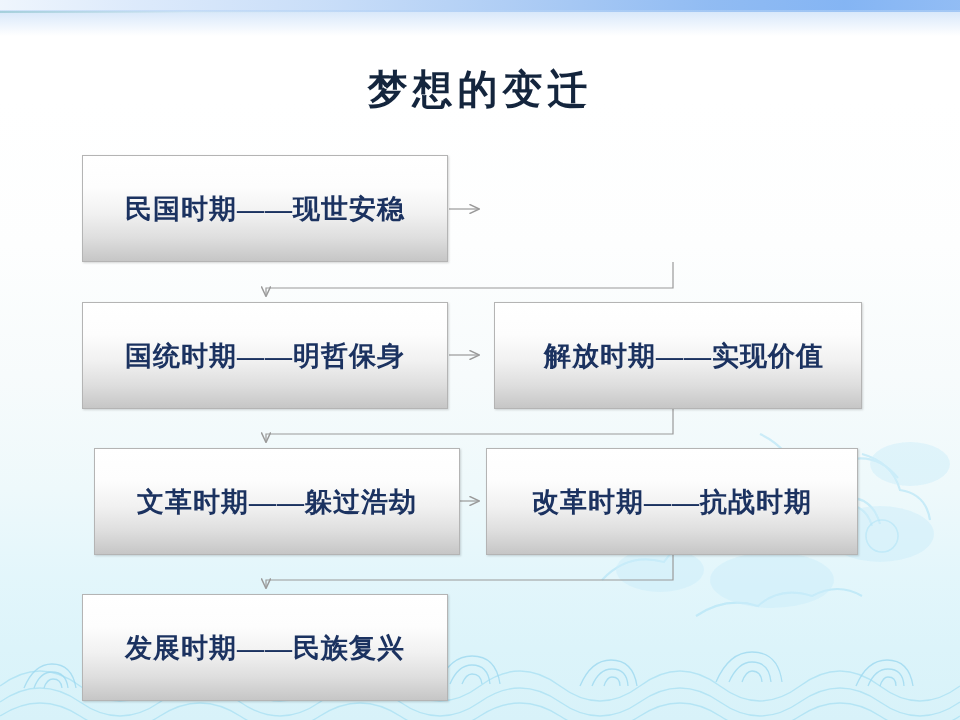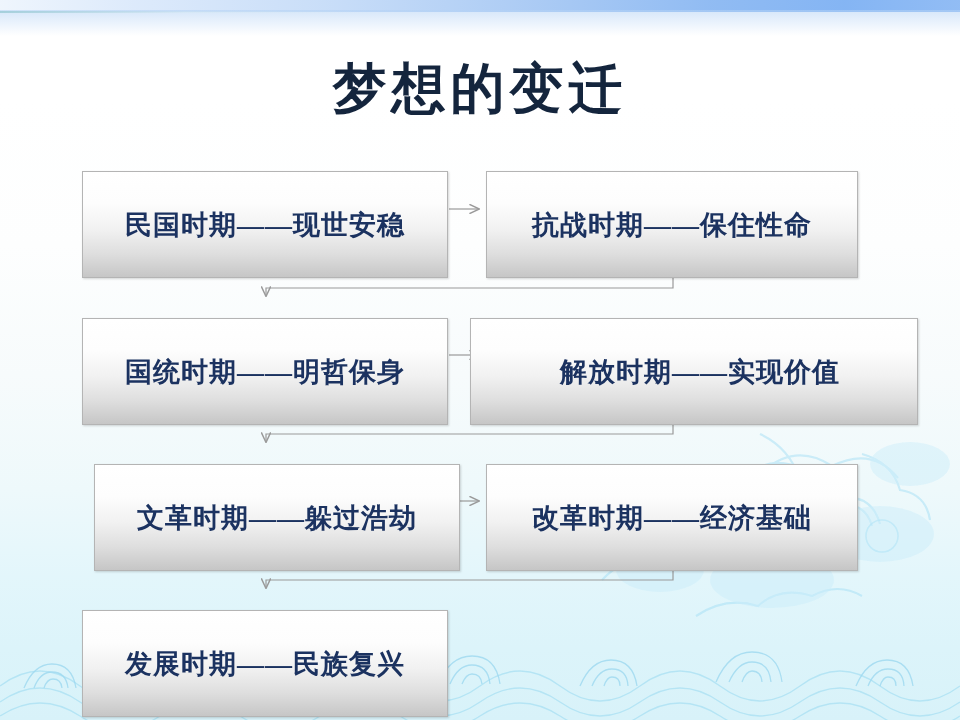--- a/index.html
+++ b/index.html
@@ -67,45 +67,44 @@
     pointer-events: none;
   }
 
   
   .title {
     position: absolute;
     left: 0;
     top: 58px;
     width: 960px;
     text-align: center;
-    font-size: 54px;
+    font-size: 40px;
     line-height: 62px;
     font-weight: bold;
     letter-spacing: 5px;
     color: #14253d;
-    font-family: Liberation Serif, serif;
+    font-family: Liberation Sans, sans-serif;
     text-shadow: 0 1px 0 rgba(255,255,255,.6);
   }
 
   
   .box {
     position: absolute;
     box-sizing: border-box;
     border: 1px solid #b4b4b4;
     background: linear-gradient(to bottom,
         #ffffff 0%,
         #fdfdfd 30%,
         #f1f1f1 55%,
         #dedede 78%,
         #c6c6c6 100%);
     box-shadow: 1px 1px 2px rgba(0,0,0,.16);
     display: flex;
     align-items: center;
     justify-content: center;
-    margin-top: 16px;
   }
   .box-label {
     font-size: 27px;
     line-height: 34px;
     font-weight: bold;
     color: #1b3260;
     letter-spacing: 1px;
     white-space: nowrap;
     font-family: "Liberation Serif", "DejaVu Serif", serif;
   }
@@ -218,37 +217,34 @@
 
     <g>
       <path d="M673 555 L673 580 L266 580 L266 588" fill="none" stroke="#9a9a9a" stroke-width="1.2" marker-end="url(#ah-down)"></path>
     </g>
   </svg>
 
   <div class="box" style="left:82px;  top:155px; width:366px; height:107px;">
     <span class="box-label">民国时期——现世安稳</span>
   </div>
 
-  <div class="box" style="left:486px; top:155px; width:372px; height:107px;">
-    <span class="box-label">抗战时期——保住性命</span>
-  </div>
 
   <div class="box" style="left:82px;  top:302px; width:366px; height:107px;">
     <span class="box-label">国统时期——明哲保身</span>
   </div>
 
-  <div class="box" style="left:470px; top:302px; width:448px; height:107px;padding-left:12px;">
+  <div class="box" style="left:494px; top:302px; width:368px; height:107px;padding-left:12px;">
     <span class="box-label">解放时期——实现价值</span>
   </div>
 
   <div class="box" style="left:94px;  top:448px; width:366px; height:107px;">
     <span class="box-label">文革时期——躲过浩劫</span>
   </div>
 
   <div class="box" style="left:486px; top:448px; width:372px; height:107px;">
-    <span class="box-label">改革时期——经济基础</span>
+    <span class="box-label">改革时期——抗战时期</span>
   </div>
 
   <div class="box" style="left:82px;  top:594px; width:366px; height:107px;align-items:center;">
     <span class="box-label">发展时期——民族复兴</span>
   </div>
 
 </div>
 
 </body></html>

